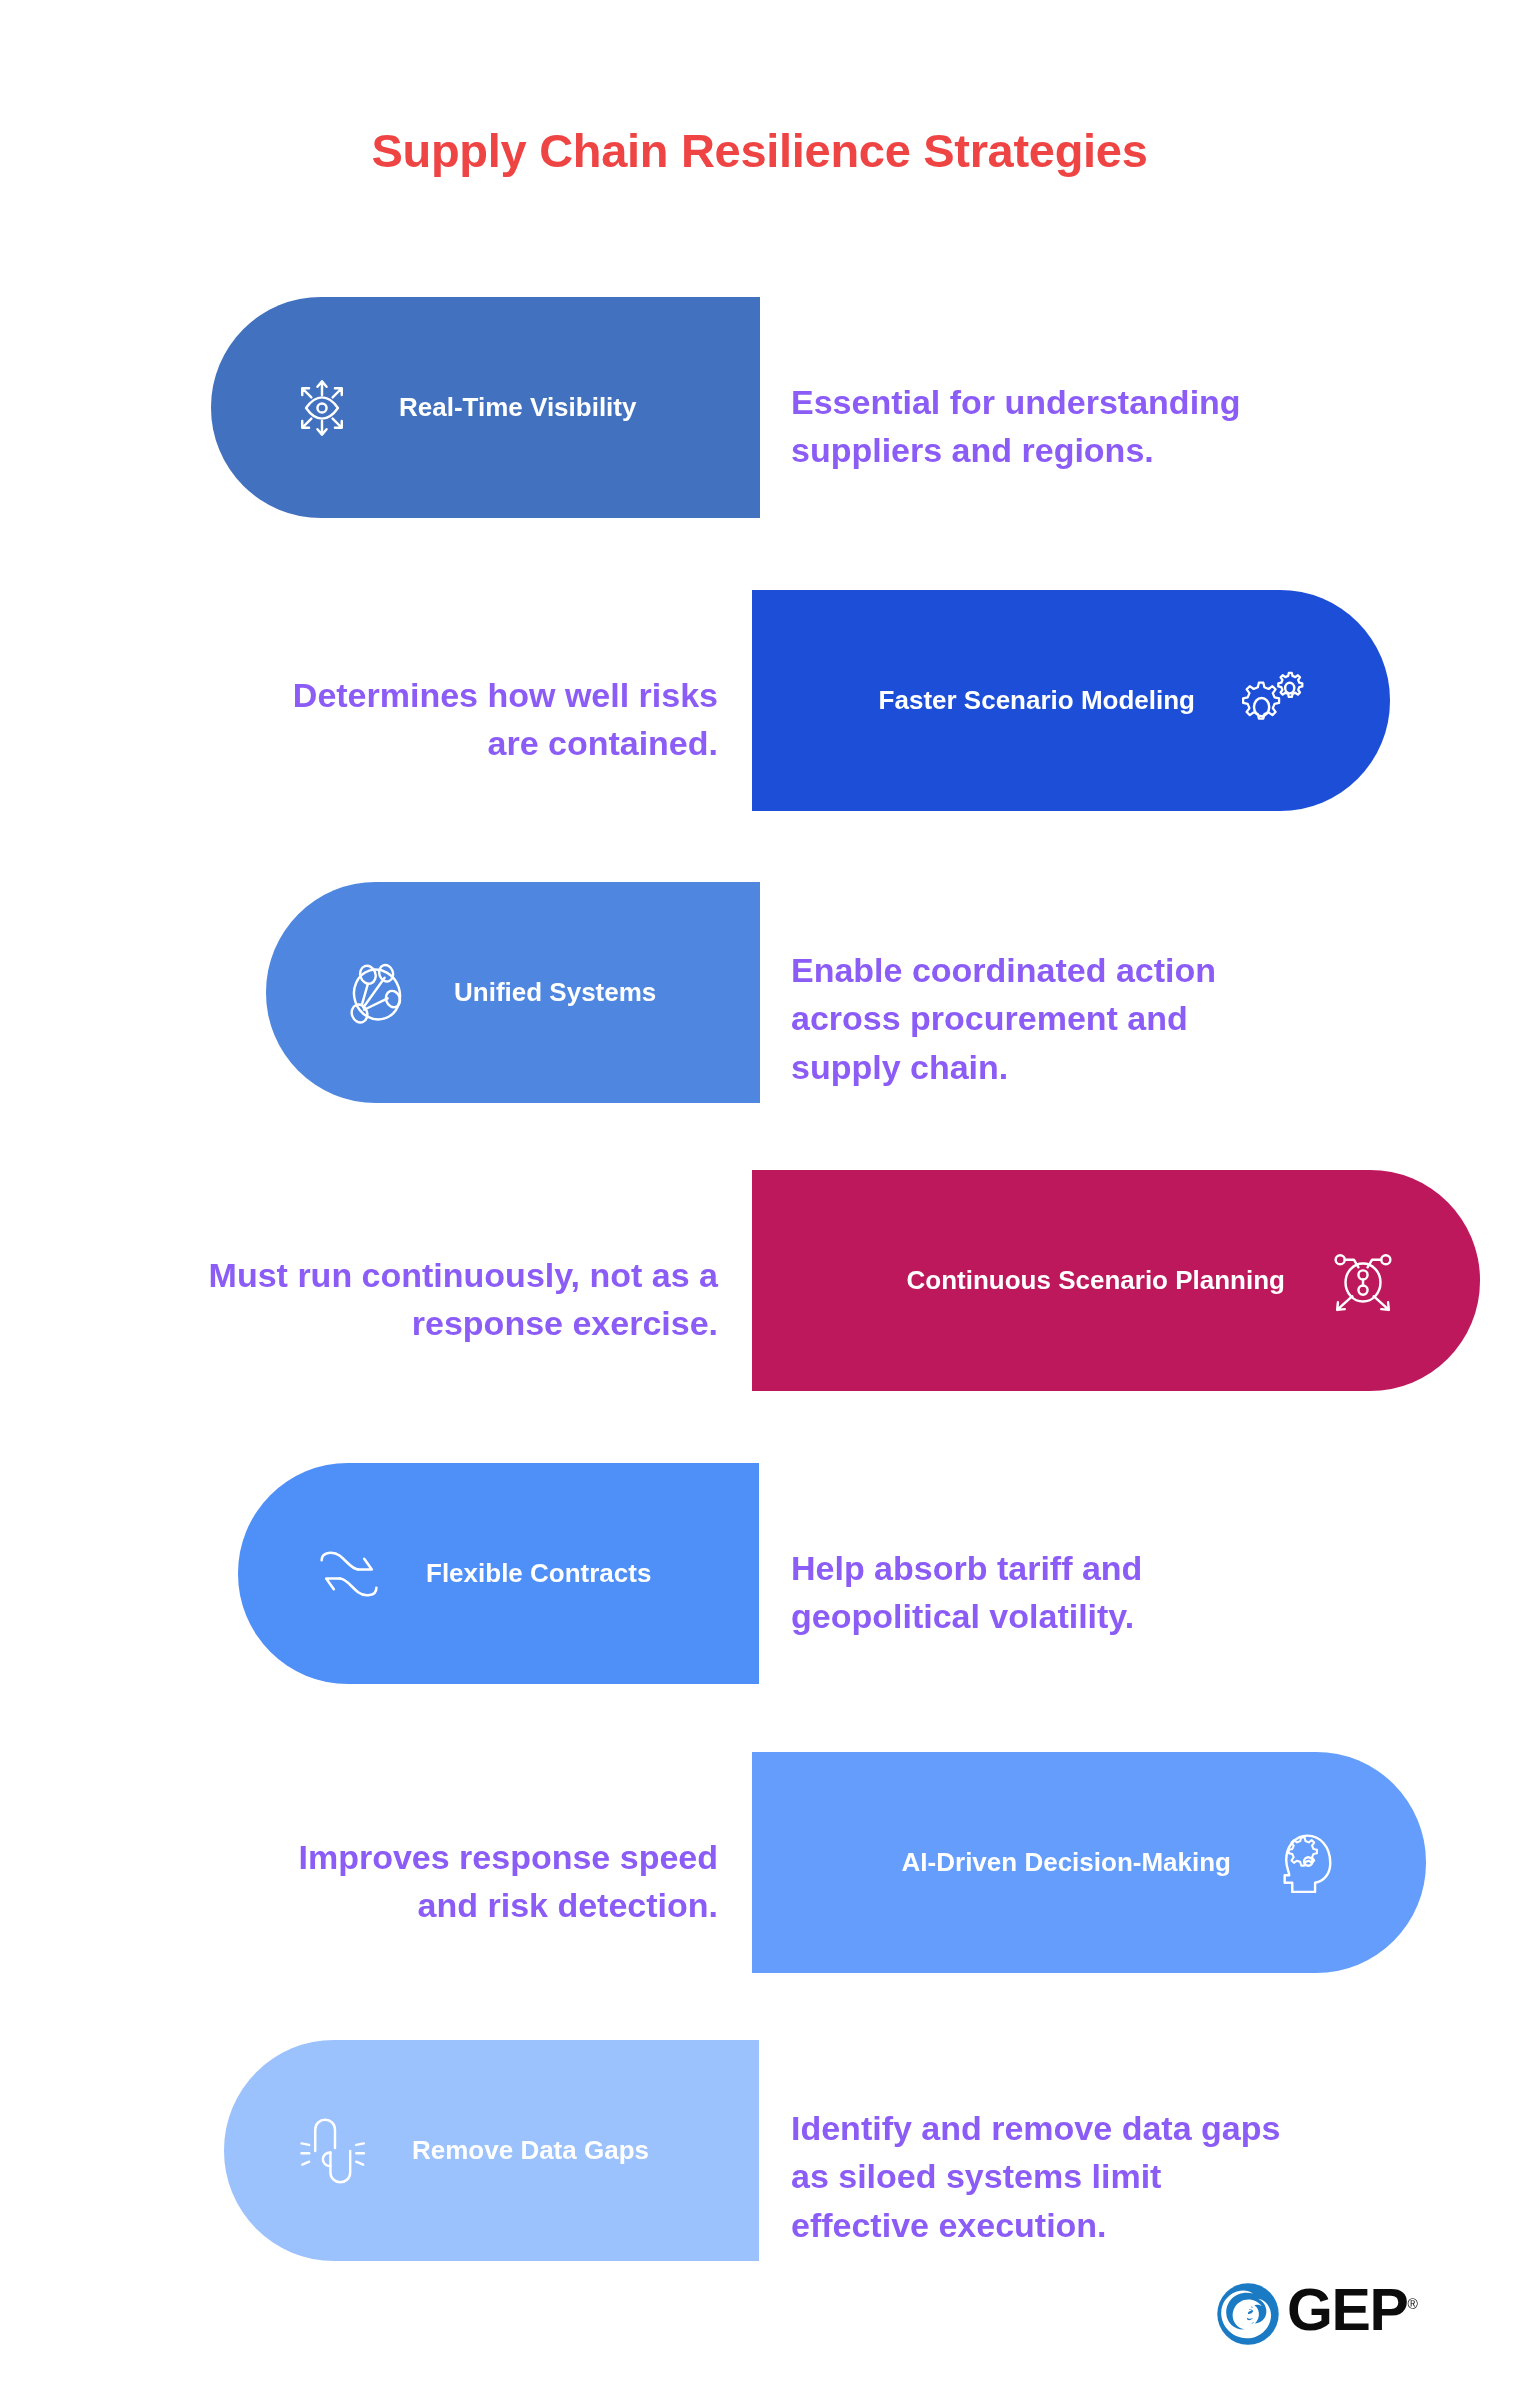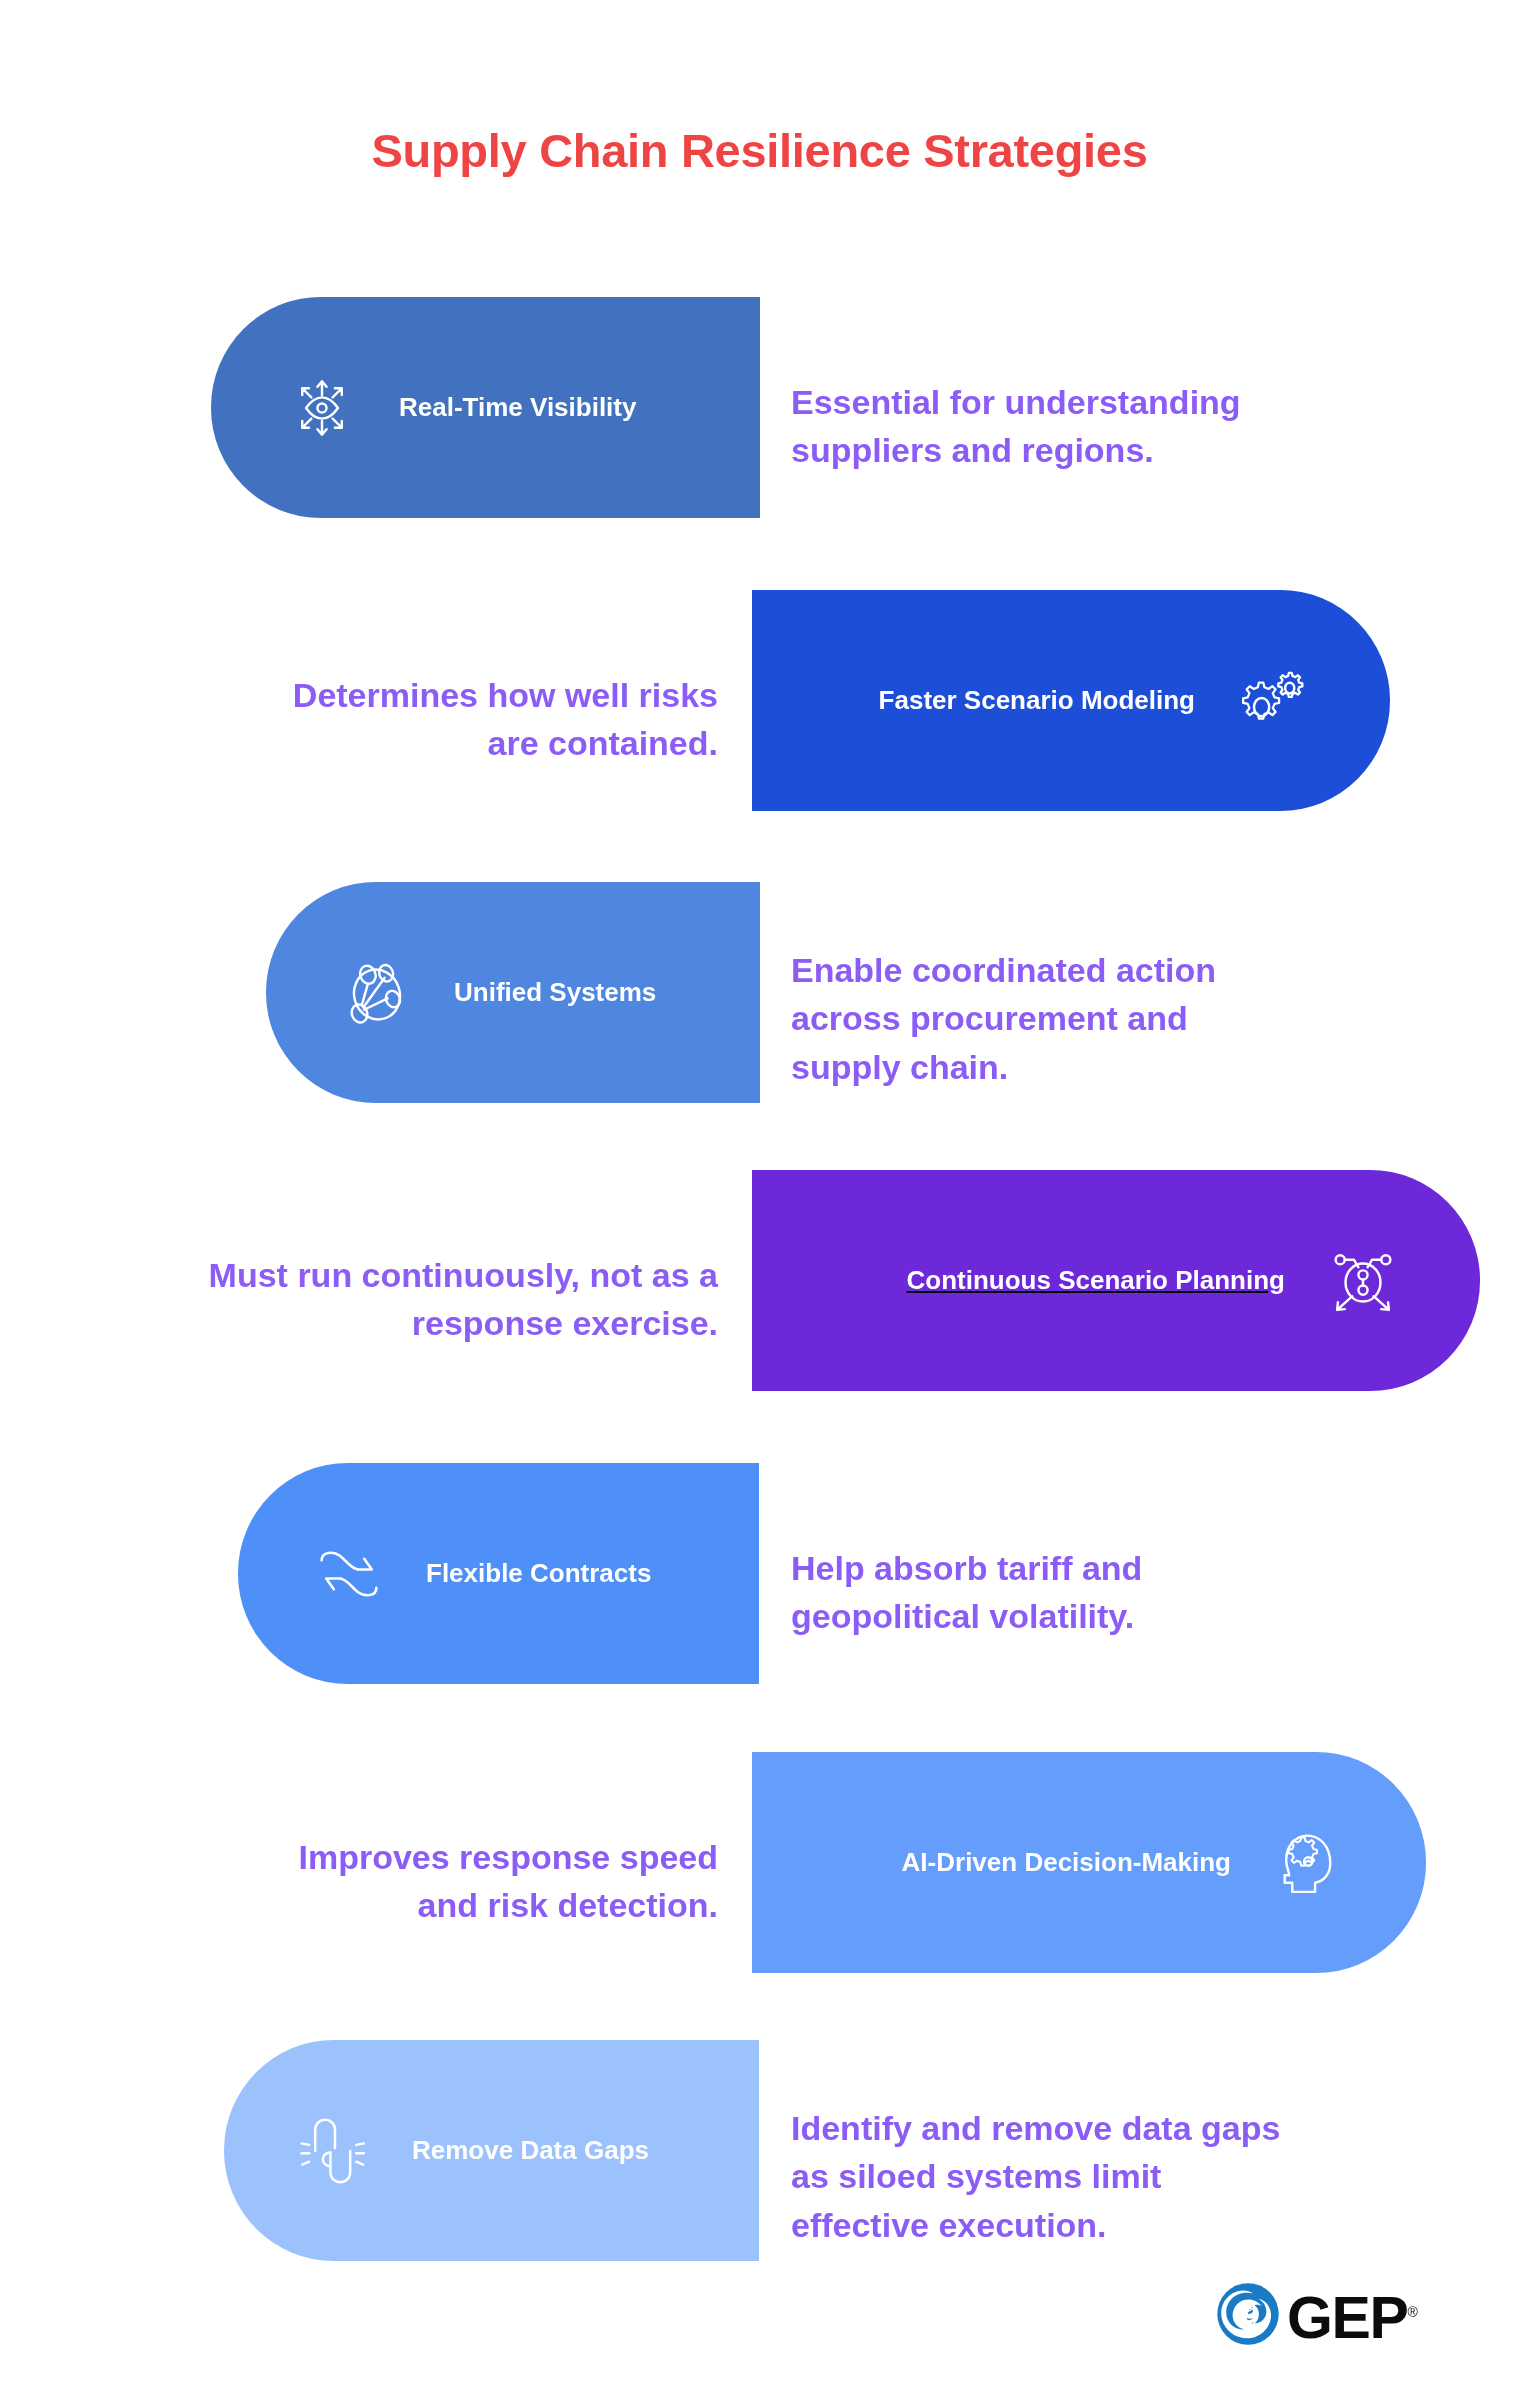--- a/index.html
+++ b/index.html
@@ -83,21 +83,21 @@
   }
   .desc.to-right { text-align: left; }
   .desc.to-left  { text-align: right; }
 
   
   .logo {
     position: absolute;
     left: 1216px;
     top: 2282px;
     display: flex;
-    align-items: flex-end;
+    align-items: flex-start;
     gap: 7px;
   }
   .logo-mark { width: 64px; height: 64px; display: block; }
   .logo-text {
     font-size: 59px;
     font-weight: bold;
     color: #0c0c0c;
     letter-spacing: -1.4px;
     line-height: 0.95;
     position: relative;
@@ -163,21 +163,21 @@
           <line x1="33" y1="72" x2="64" y2="57"></line>
           <line x1="30" y1="66" x2="38" y2="38"></line>
         </svg>
       </span>
       <span class="pill-label">Unified Systems</span>
     </div>
     <div class="desc to-right" style="left:791px; top:64px; width:511px;">Enable coordinated action across procurement and supply chain.</div>
   </div>
 
   <div class="row" style="top:1170px;">
-    <div class="pill right" style="left: 752px; width: 728px; top: 0px; background: #6d28d9; text-decoration: underline;">
+    <div class="pill right" style="left: 752px; width: 728px; top: 0px; background: #be185d;">
       <span class="pill-label">Continuous Scenario Planning</span>
       <span class="icon-wrap">
         <svg viewBox="0 0 100 100" fill="none" stroke="#ffffff" stroke-width="3.2" stroke-linecap="round" stroke-linejoin="round">
           <ellipse cx="50" cy="52" rx="23" ry="25"></ellipse>
           <circle cx="50" cy="42" r="6"></circle>
           <circle cx="50" cy="62" r="6"></circle>
           <line x1="50" y1="48" x2="50" y2="56"></line>
           <circle cx="20" cy="22" r="6"></circle>
           <circle cx="80" cy="22" r="6"></circle>
           <path d="M26 22 L38 22 L44 32"></path>

